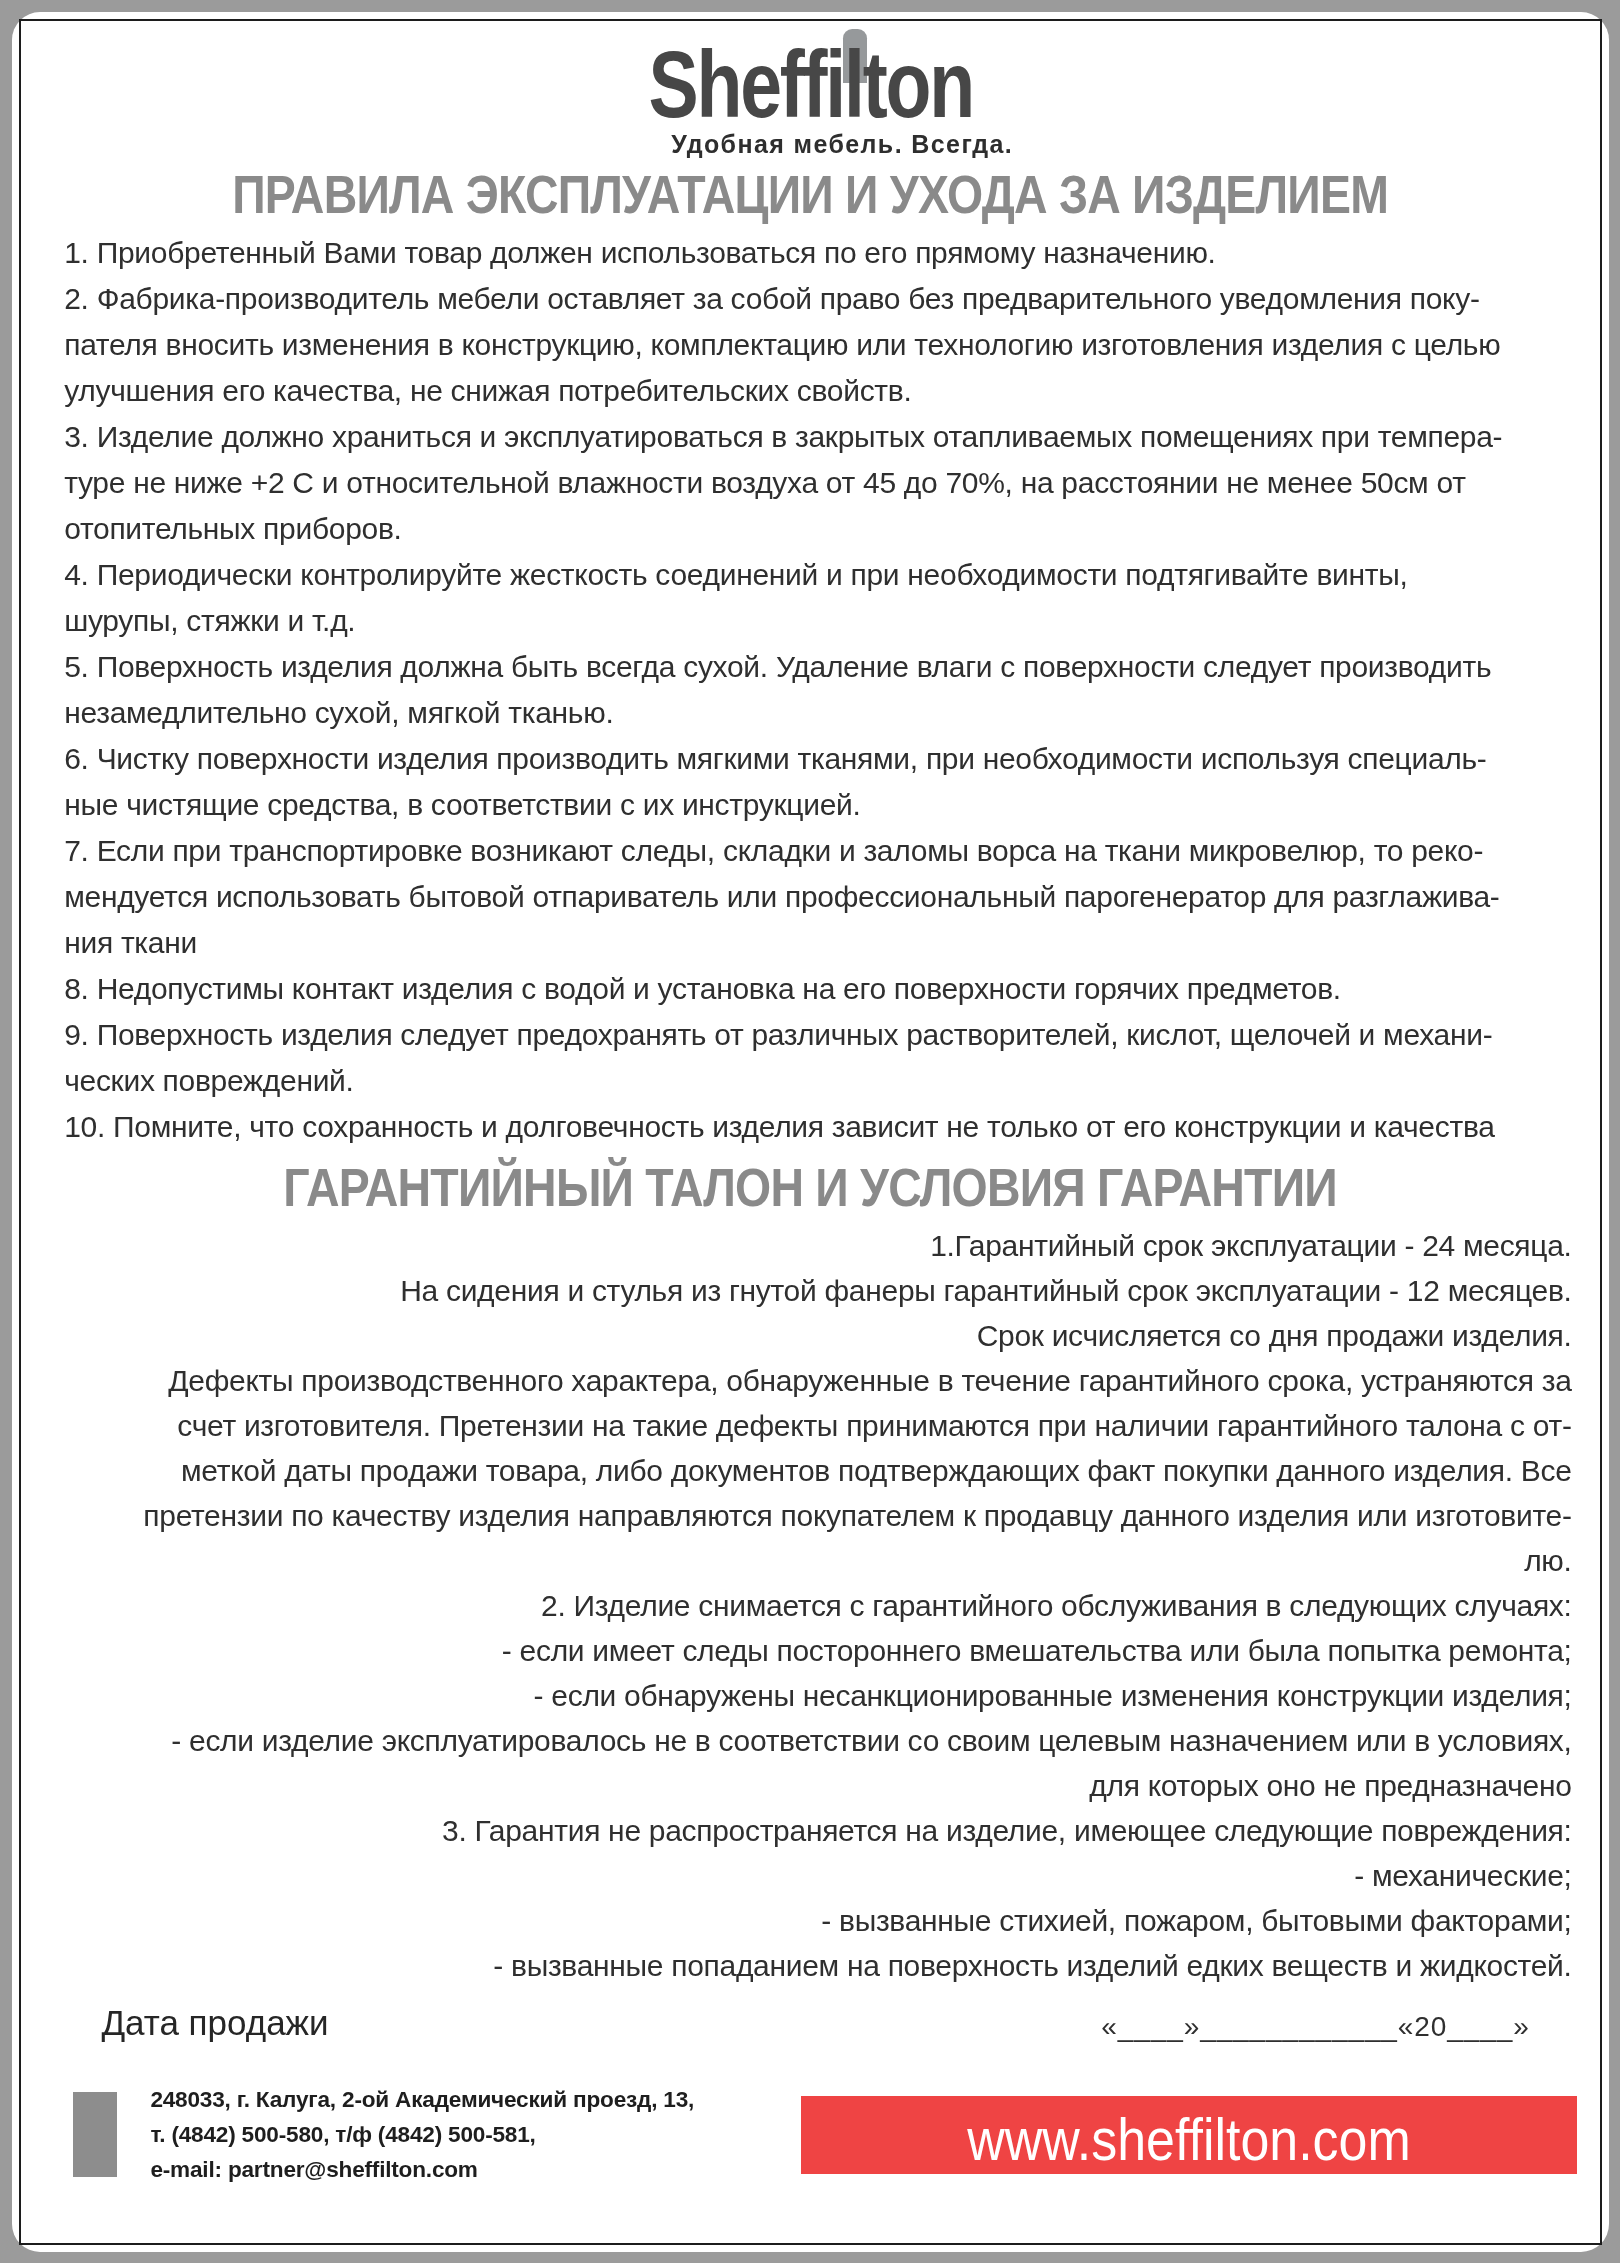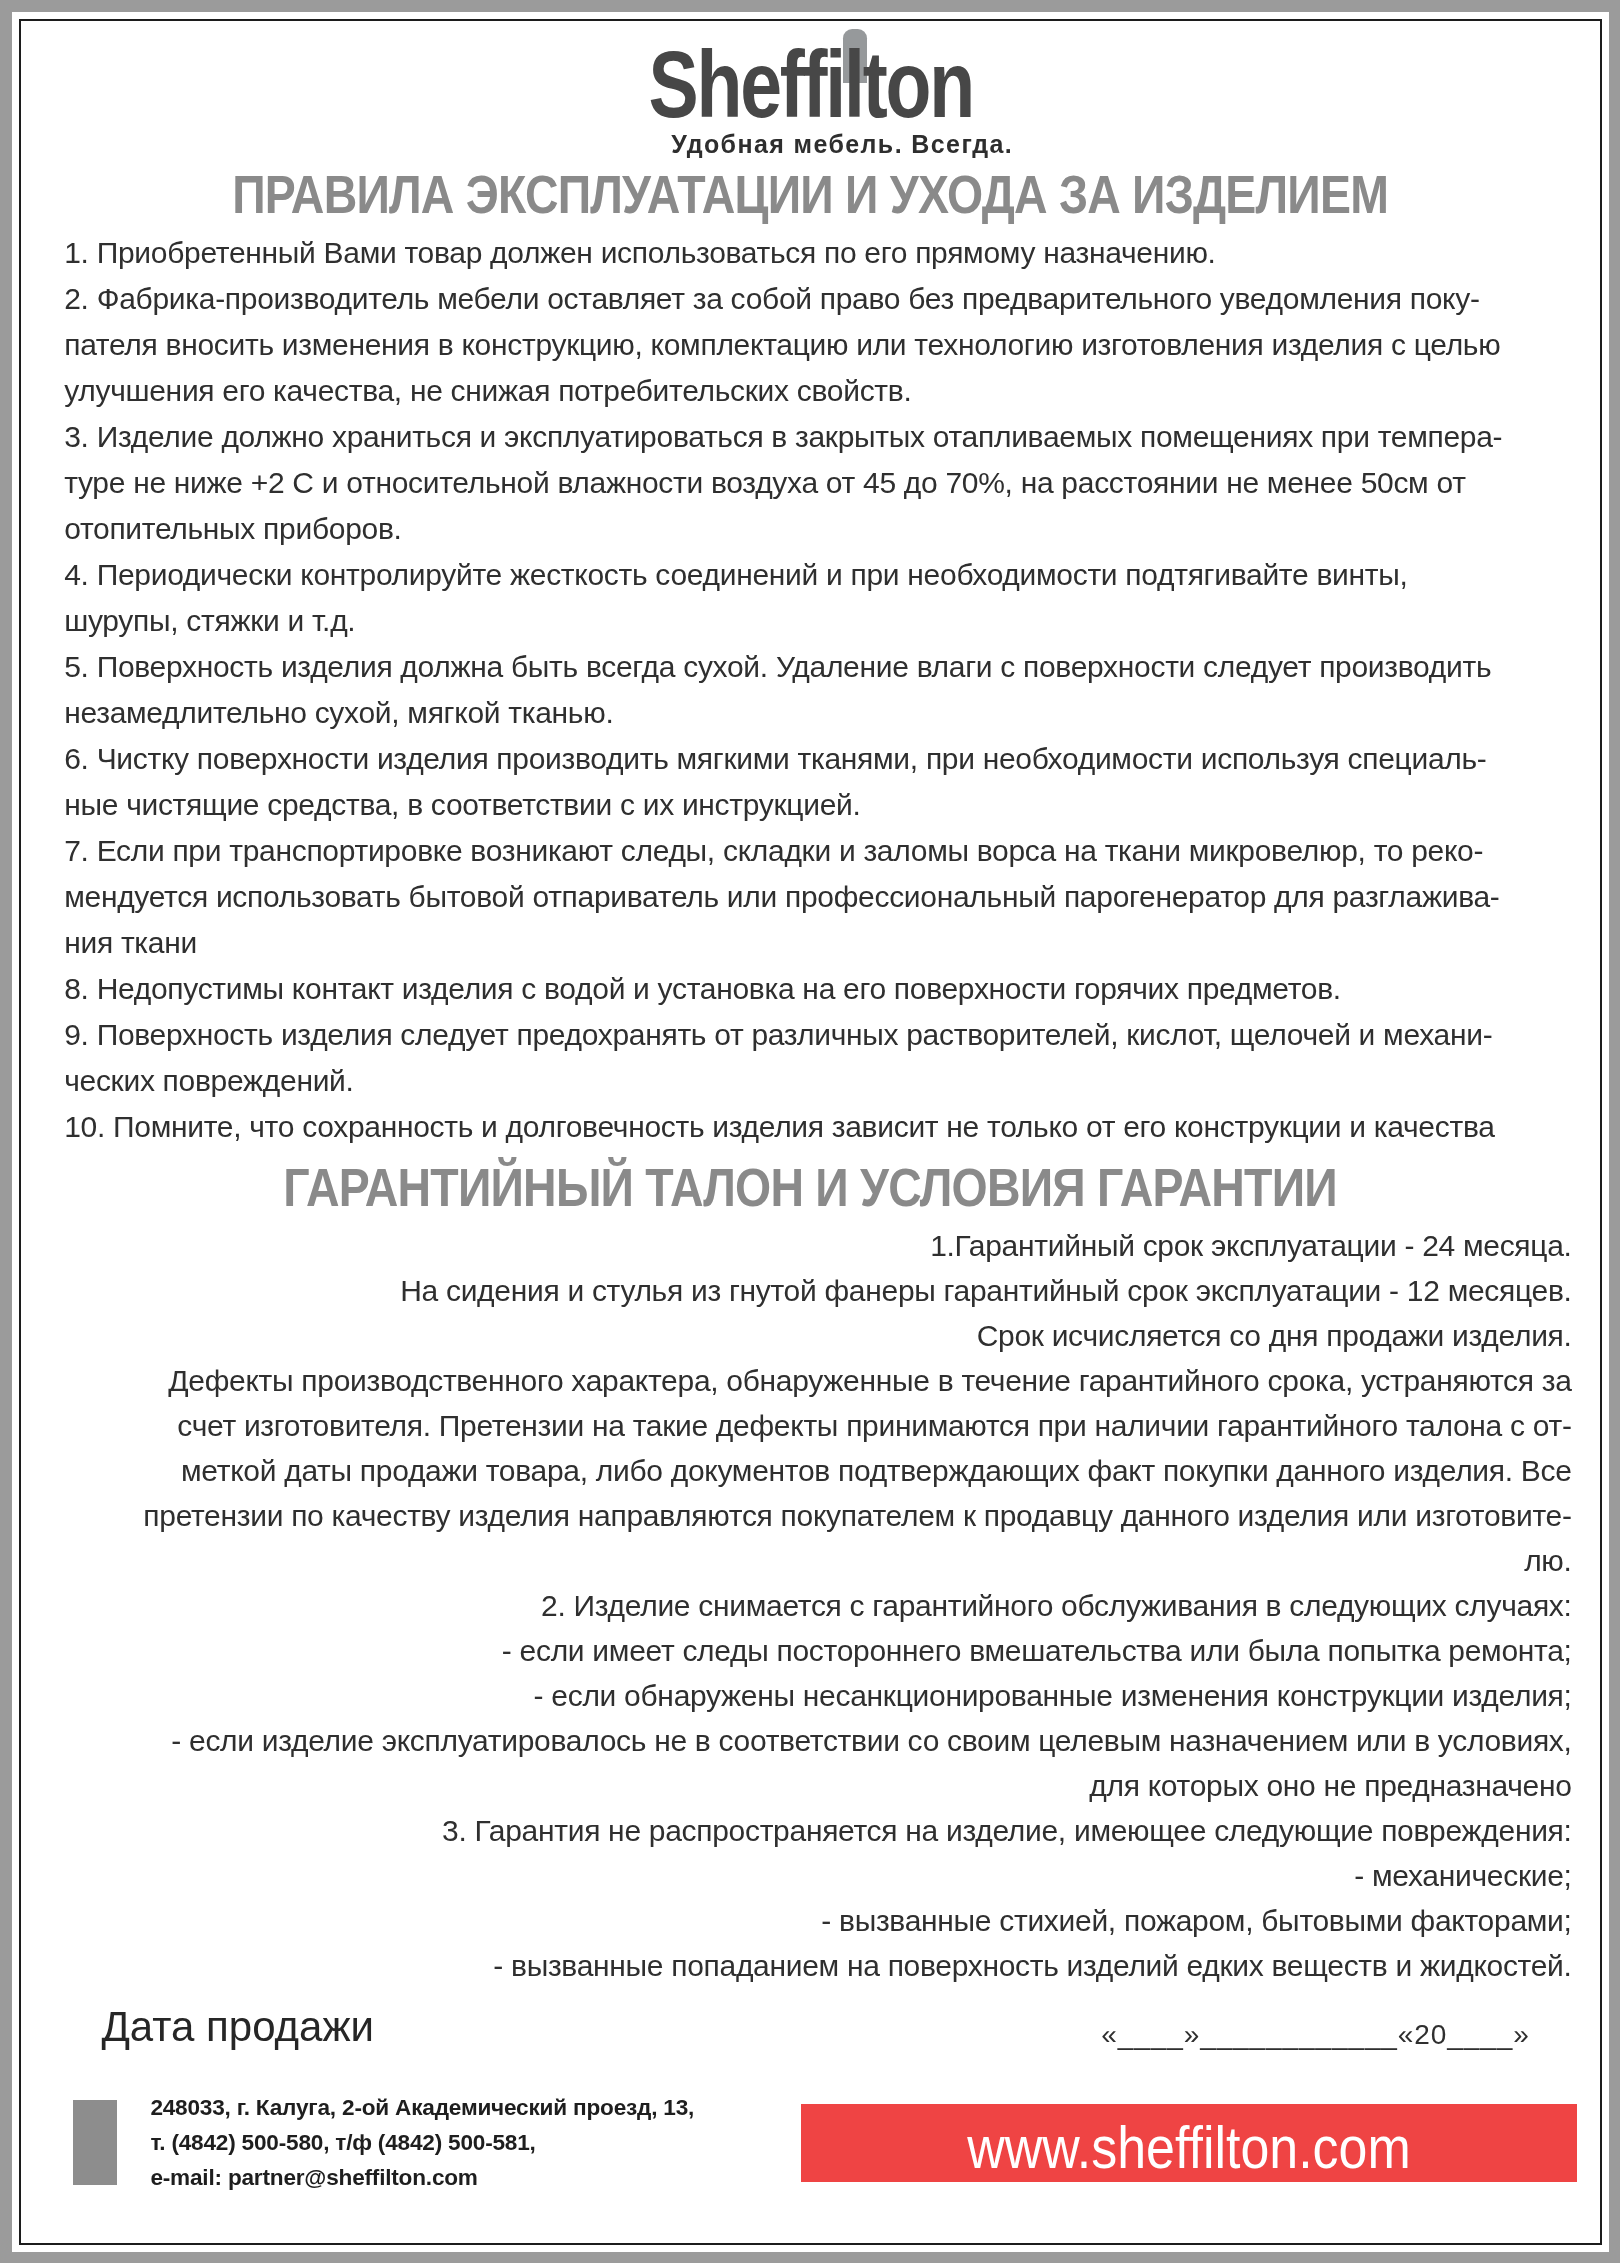--- a/index.html
+++ b/index.html
@@ -3,21 +3,21 @@
 <meta charset="utf-8">
 <style>
   html,body { margin:0; padding:0; background:#fff; }
   .page {
     width:1621px; height:2264px; box-sizing:border-box;
     background:#9b9b9b; padding:12px;
     font-family:"Liberation Sans", sans-serif; color:#303030;
   }
   .page-white {
     width:100%; height:100%; box-sizing:border-box;
-    background:#ffffff; padding:7.4px;
+    background:#ffffff; padding:7.4px;border-radius:28px;
   }
   .page-inner {
     width:100%; height:100%; box-sizing:border-box;
     border:2.8px solid #1c1c1c; background:#fff;
     padding:14.8px 28px 0 28px; position:relative; overflow:hidden;
   }
   .brand { text-align:center; line-height:1; margin-top:5.5px; }
   .logo-wrap { display:inline-block; position:relative; text-align:right; }
   .logo {
     position:relative; z-index:1; display:inline-block;
@@ -40,21 +40,21 @@
   }
   .textblock {
     white-space:pre-line; font-size:30px; line-height:46px;
     letter-spacing:-0.3px; color:#2f2f2f; padding-left:14.8px;
   }
   .textblock.warranty { line-height:45px;text-align:right; }
   .sale-row {
     display:flex; justify-content:space-between; align-items:flex-end;
     margin-top:14.8px; padding:0 42px 0 52px;
   }
-  .sale-label { font-size:42px; color:#262626; letter-spacing:0; }
+  .sale-label { font-size:35px; color:#262626; letter-spacing:0; }
   .sale-blanks { font-size:28px; color:#2f2f2f; letter-spacing:0.9px; }
   .stamp-label { font-size:35px; color:#262626; margin-top:28px; padding-left:52px; }
   .footer-row {
     display:flex; align-items:center; margin-top:39px; padding-left:24px;
   }
   .footer-square { width:44px; height:85px; background:#8d8d8d; flex:0 0 auto; }
   .footer-address {
     white-space:pre-line; font-weight:bold; font-size:22.6px; line-height:35px;
     color:#1e1e1e; margin-left:33px; letter-spacing:-0.2px;
   }

